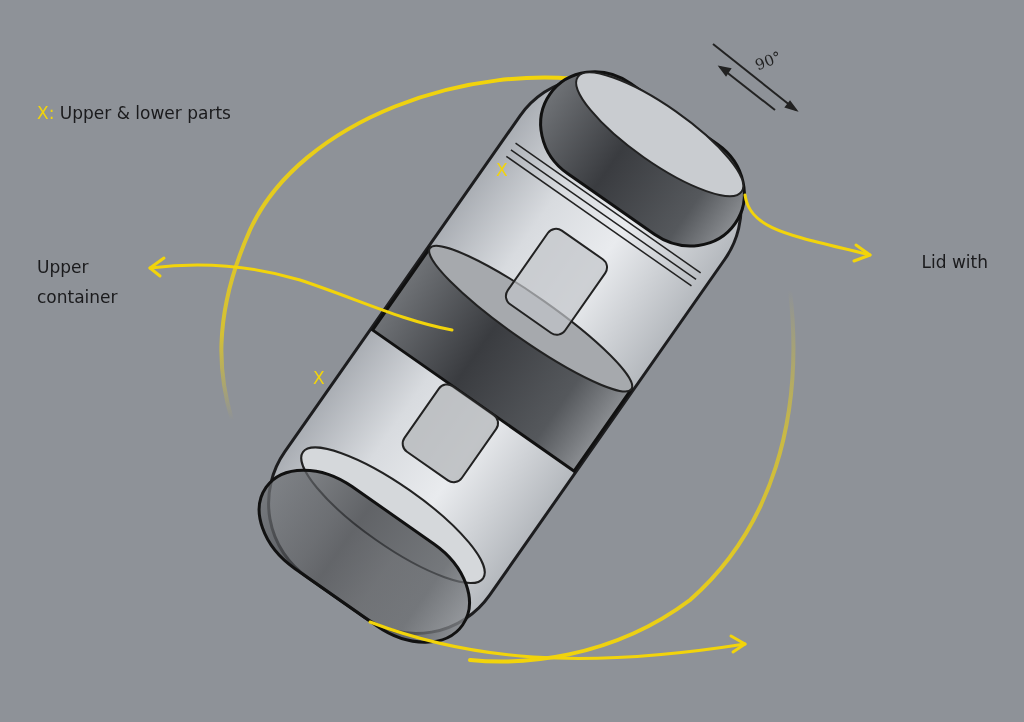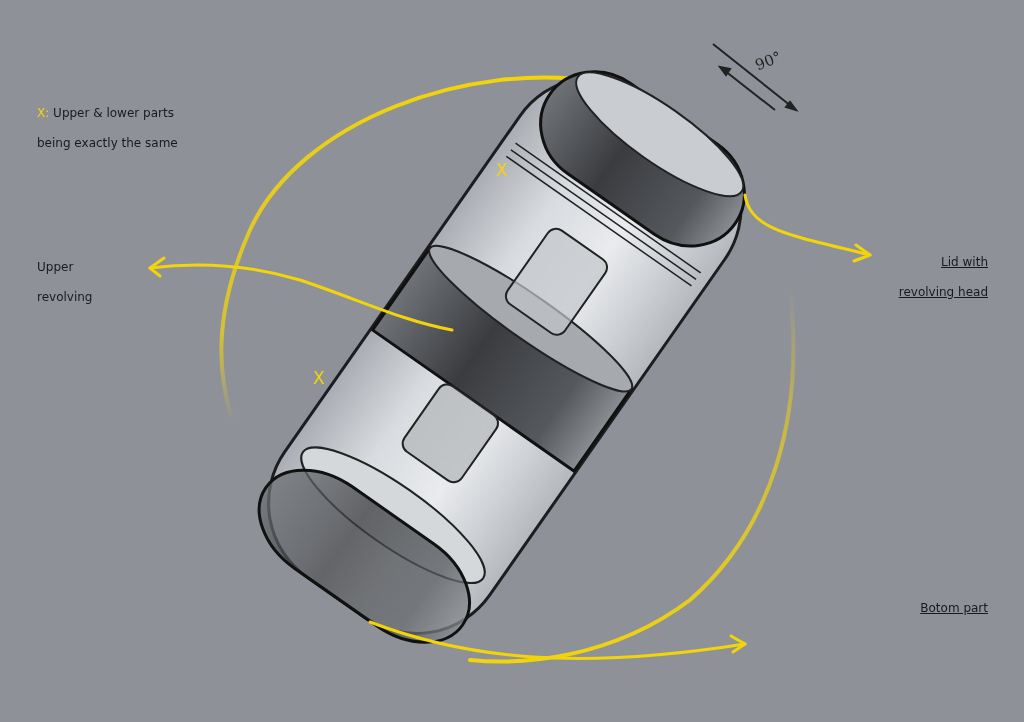--- a/index.html
+++ b/index.html
@@ -1,20 +1,20 @@
 <!DOCTYPE html>
 <html><head>
 <meta charset="utf-8">
 <style>
   html,body{margin:0;padding:0;}
   body{width:1024px;height:722px;overflow:hidden;background:#8e9298;position:relative;font-family:"DejaVu Sans","Liberation Sans",sans-serif;}
   .canvas{position:absolute;left:0;top:0;width:1024px;height:722px;}
-  .label{position:absolute;color:#1a1a1c;font-size:12px;line-height:30px;}
+  .label{position:absolute;color:#1a1a1c;font-size:17px;line-height:30px;}
   .label .x{color:#f2d40b;}
-  .right{text-align:right;text-decoration:underline;}
+  .right{text-align:right;}
   .xmark{position:absolute;color:#f2d40b;font-size:17px;}
   .deg{position:absolute;font-family:"DejaVu Serif",serif;font-size:15px;color:#222;transform:rotate(-22deg);}
 </style>
 </head>
 <body>
 
 <svg class="canvas" viewBox="0 0 1024 722" xmlns="http://www.w3.org/2000/svg">
   <defs>
     <linearGradient id="body" x1="0" y1="0" x2="1" y2="0">
       <stop offset="0" stop-color="#a9adb3"></stop>
@@ -77,32 +77,29 @@
     <path d="M870,255 l-14,-10 M870,255 l-16,6"></path>
     <path d="M452,330 C400,320 360,300 300,280 C250,265 200,262 150,268"></path>
     <path d="M150,268 l14,-10 M150,268 l10,8"></path>
     <path d="M370,622 C470,660 580,670 745,644"></path>
     <path d="M745,644 l-14,-8 M745,644 l-12,8"></path>
   </g>
 </svg>
 
 <div class="label" style="left:37px;top:98px;">
   <div><span class="x">X:</span> <span>Upper &amp; lower parts</span></div>
-  <div>being exactly the same</div>
 </div>
 
 <div class="label" style="left:37px;top:252px;">
   <div>Upper</div>
-  <div>revolving</div>
+  <div>container</div>
 </div>
 
 <div class="label right" style="right:36px;top:247px;">
   <div>Lid with</div>
-  <div>revolving head</div>
 </div>
 
 <div class="label right" style="right:36px;top:593px;">
-  <div>Botom part</div>
 </div>
 
 <div class="xmark" style="left:496px;top:160px;">X</div>
 <div class="xmark" style="left:313px;top:368px;">X</div>
 <div class="deg" style="left:755px;top:52px;">90°</div>
 
 </body></html>

